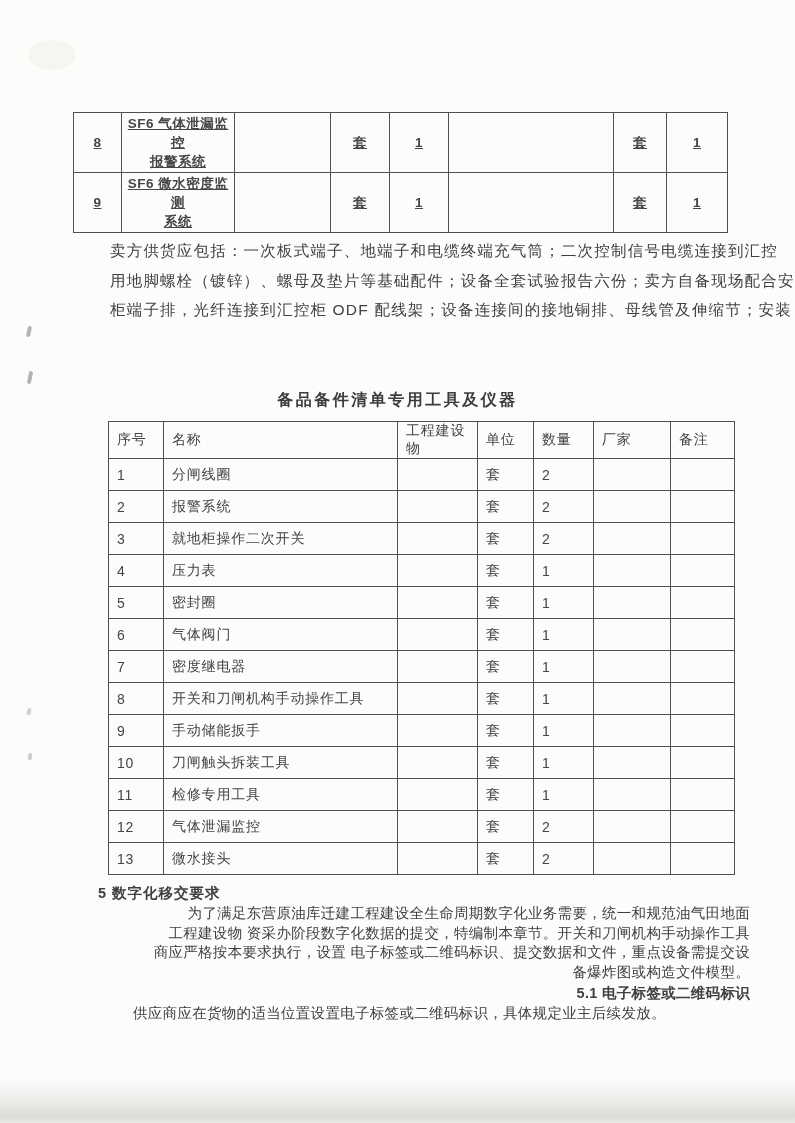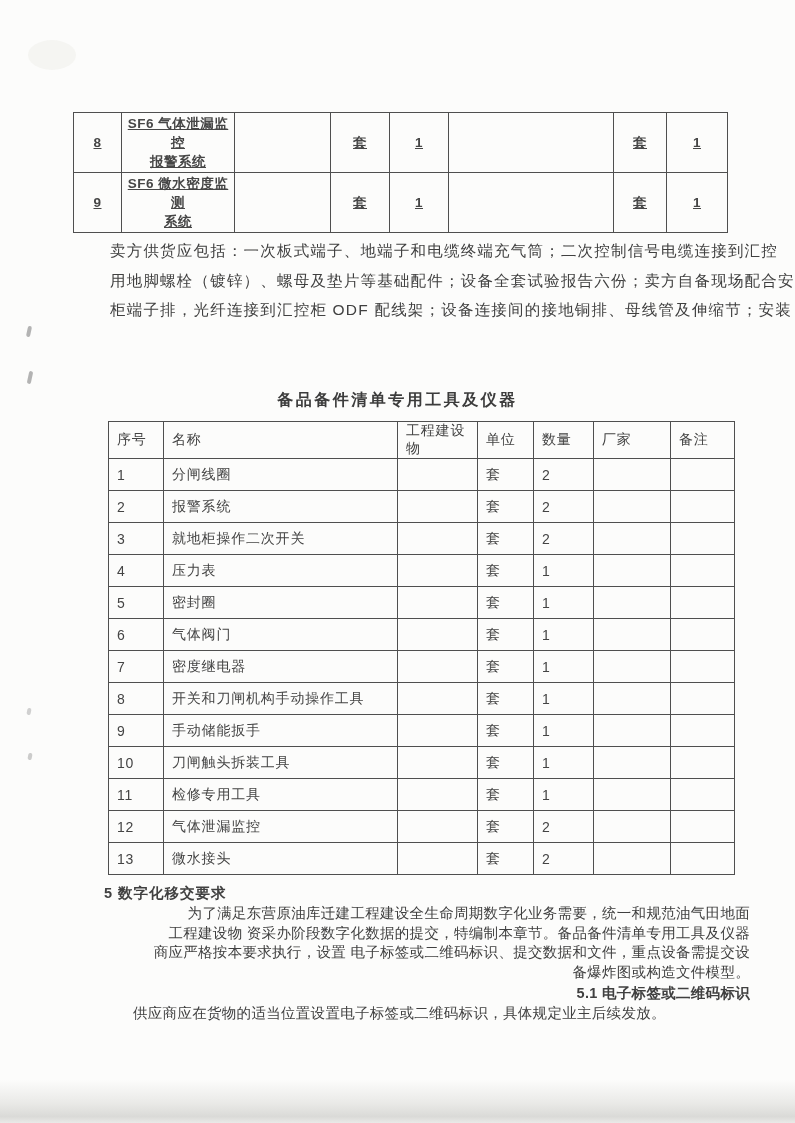--- a/index.html
+++ b/index.html
@@ -60,21 +60,21 @@
     text-align:left; vertical-align:middle; padding:0 2px 0 8px;
     color:#444444; letter-spacing:.8px;
   }
   .tools-table thead td { font-weight:400; }
 
   
   .sec5 {
     position:absolute; left:85px; top:883px; width:665px;
     font-size:14.5px; color:#404040; letter-spacing:.3px;
   }
-  .sec5 .heading { font-weight:bold; margin-left:19px; height:21px; line-height:21px; letter-spacing:1px; }
+  .sec5 .heading { font-weight:bold; margin-left:13px; height:21px; line-height:21px; letter-spacing:1px; }
   .sec5 .line { height:19.5px; line-height:19.5px; white-space:nowrap;text-align:right; }
   .sec5 .line.indent { padding-left:30px; }
   .sec5 .sub-heading { font-weight:bold; padding-left:45px; height:20px; line-height:20px; margin-top:1px;text-align:right; }
   .sec5 .sub-body { padding-left:48px; height:20px; line-height:20px; white-space:nowrap; }
 
   
   .bottom-shadow {
     position:absolute; left:0; top:1080px; width:795px; height:43px;
     background:linear-gradient(180deg,
       rgba(214,214,210,0) 0%,
@@ -278,21 +278,21 @@
           <td></td>
           <td></td>
         </tr>
       </tbody>
   </table>
 
   <div class="sec5">
     <div class="heading">5 数字化移交要求</div>
     <div class="body">
         <div class="line indent">为了满足东营原油库迁建工程建设全生命周期数字化业务需要，统一和规范油气田地面</div>
-        <div class="line">工程建设物 资采办阶段数字化数据的提交，特编制本章节。备品备件清单专用工具及仪器</div>
+        <div class="line">工程建设物 资采办阶段数字化数据的提交，特编制本章节。开关和刀闸机构手动操作工具</div>
         <div class="line">商应严格按本要求执行，设置 电子标签或二维码标识、提交数据和文件，重点设备需提交设</div>
         <div class="line">备爆炸图或构造文件模型。</div>
       </div>
     <div class="sub-heading">5.1 电子标签或二维码标识</div>
     <div class="sub-body">供应商应在货物的适当位置设置电子标签或二维码标识，具体规定业主后续发放。</div>
   </div>
 
   <div class="mark m1"></div>
   <div class="mark m2"></div>
   <div class="mark m3"></div>

